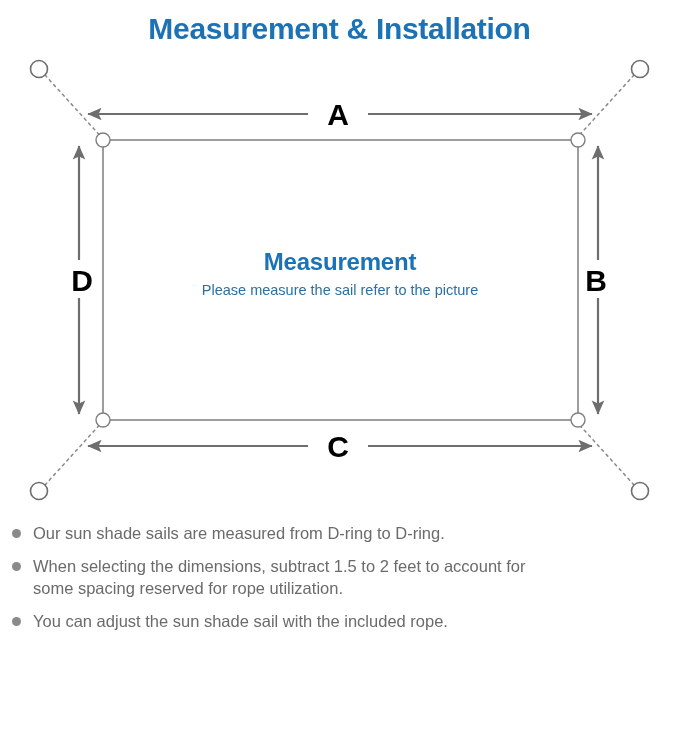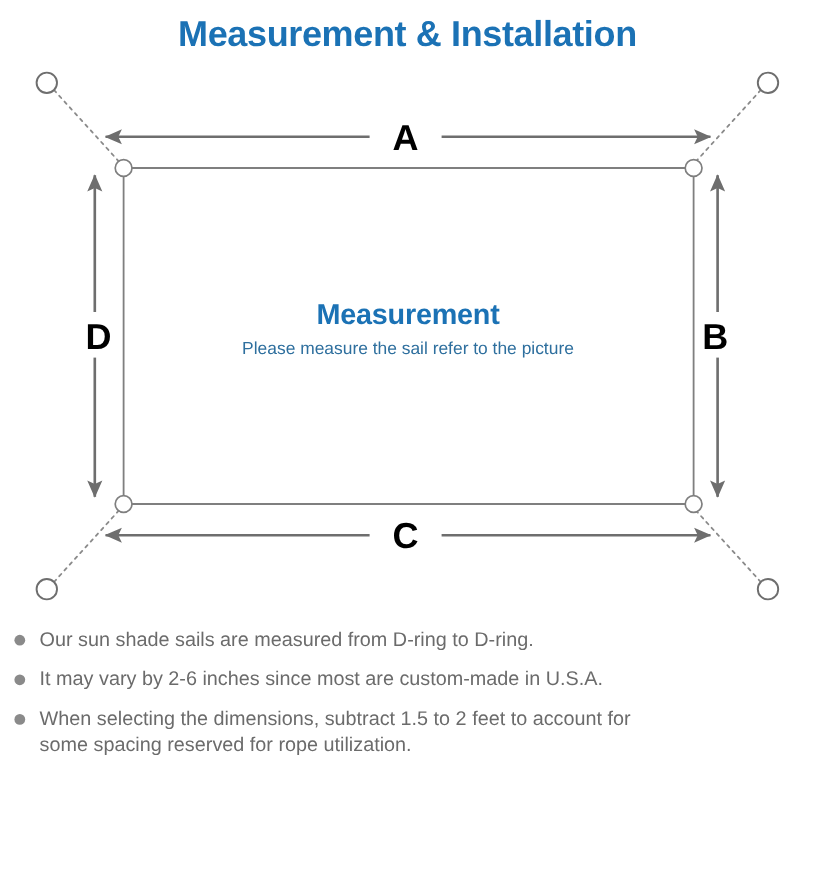--- a/index.html
+++ b/index.html
@@ -155,21 +155,21 @@
 
   </svg>
 
   <div class="notes">
     <div class="note-item">
       <span class="note-bullet"></span>
       <span class="note-text">Our sun shade sails are measured from D-ring to D-ring.</span>
     </div>
     <div class="note-item">
       <span class="note-bullet"></span>
-      <span class="note-text">It may vary by 2-6 inches since most are custom-made in U.S.A.</span>
+      <span class="note-text">When selecting the dimensions, subtract 1.5 to 2 feet to account for some spacing reserved for rope utilization.</span>
     </div>
     <div class="note-item">
       <span class="note-bullet"></span>
-      <span class="note-text">When selecting the dimensions, subtract 1.5 to 2 feet to account for some spacing reserved for rope utilization.</span>
+      <span class="note-text">You can adjust the sun shade sail with the included rope.</span>
     </div>
   </div>
 
 </div>
 
 </body></html>

